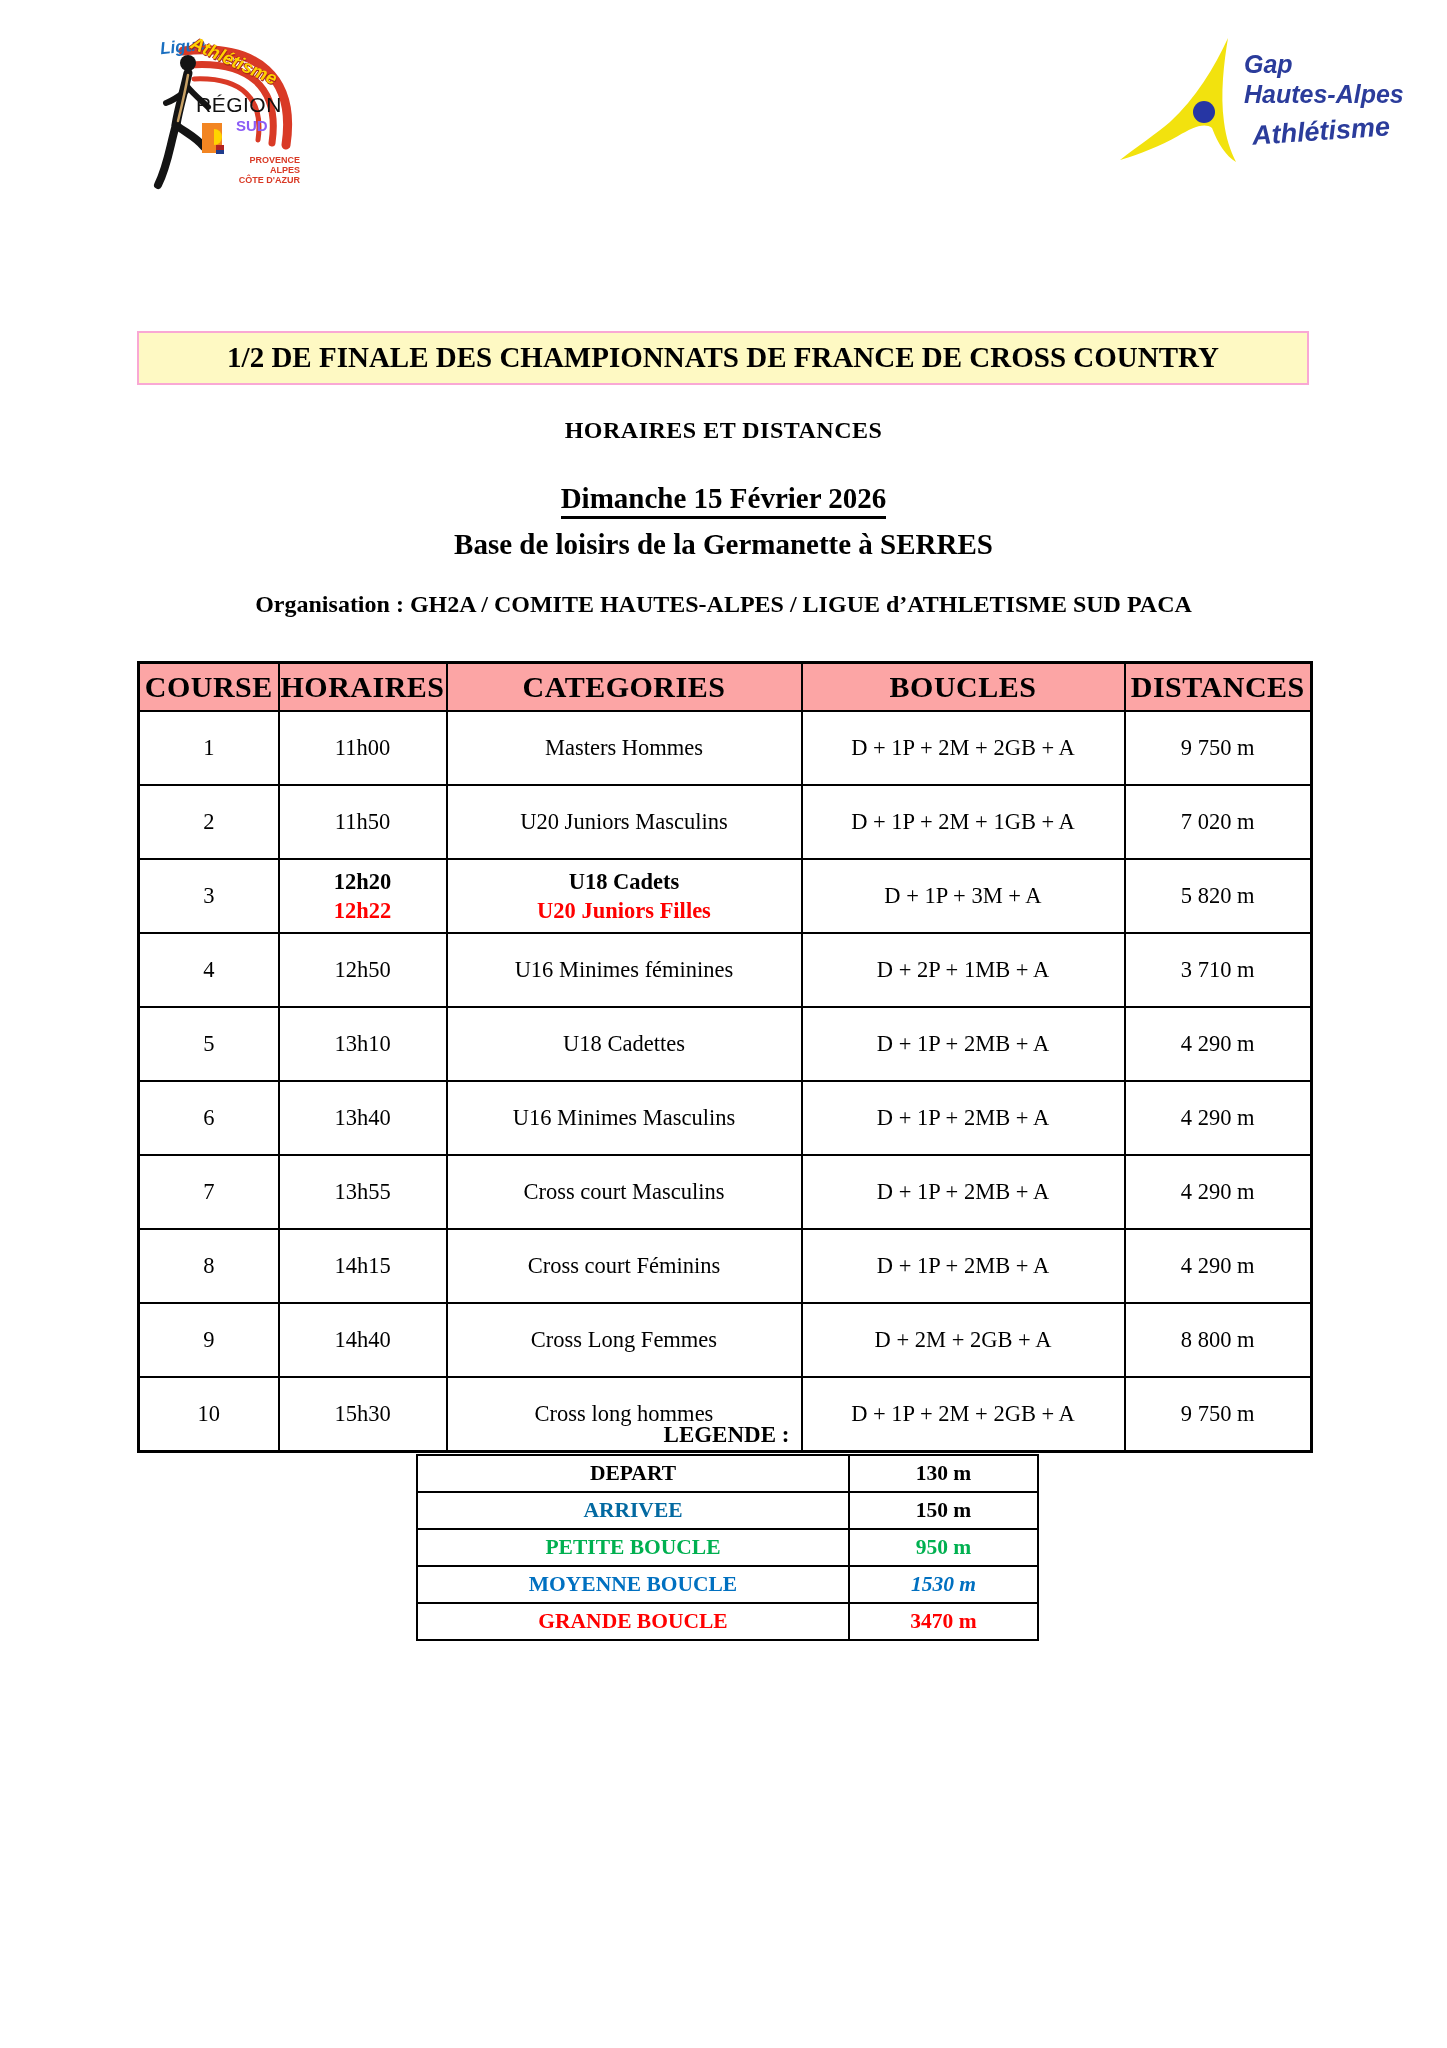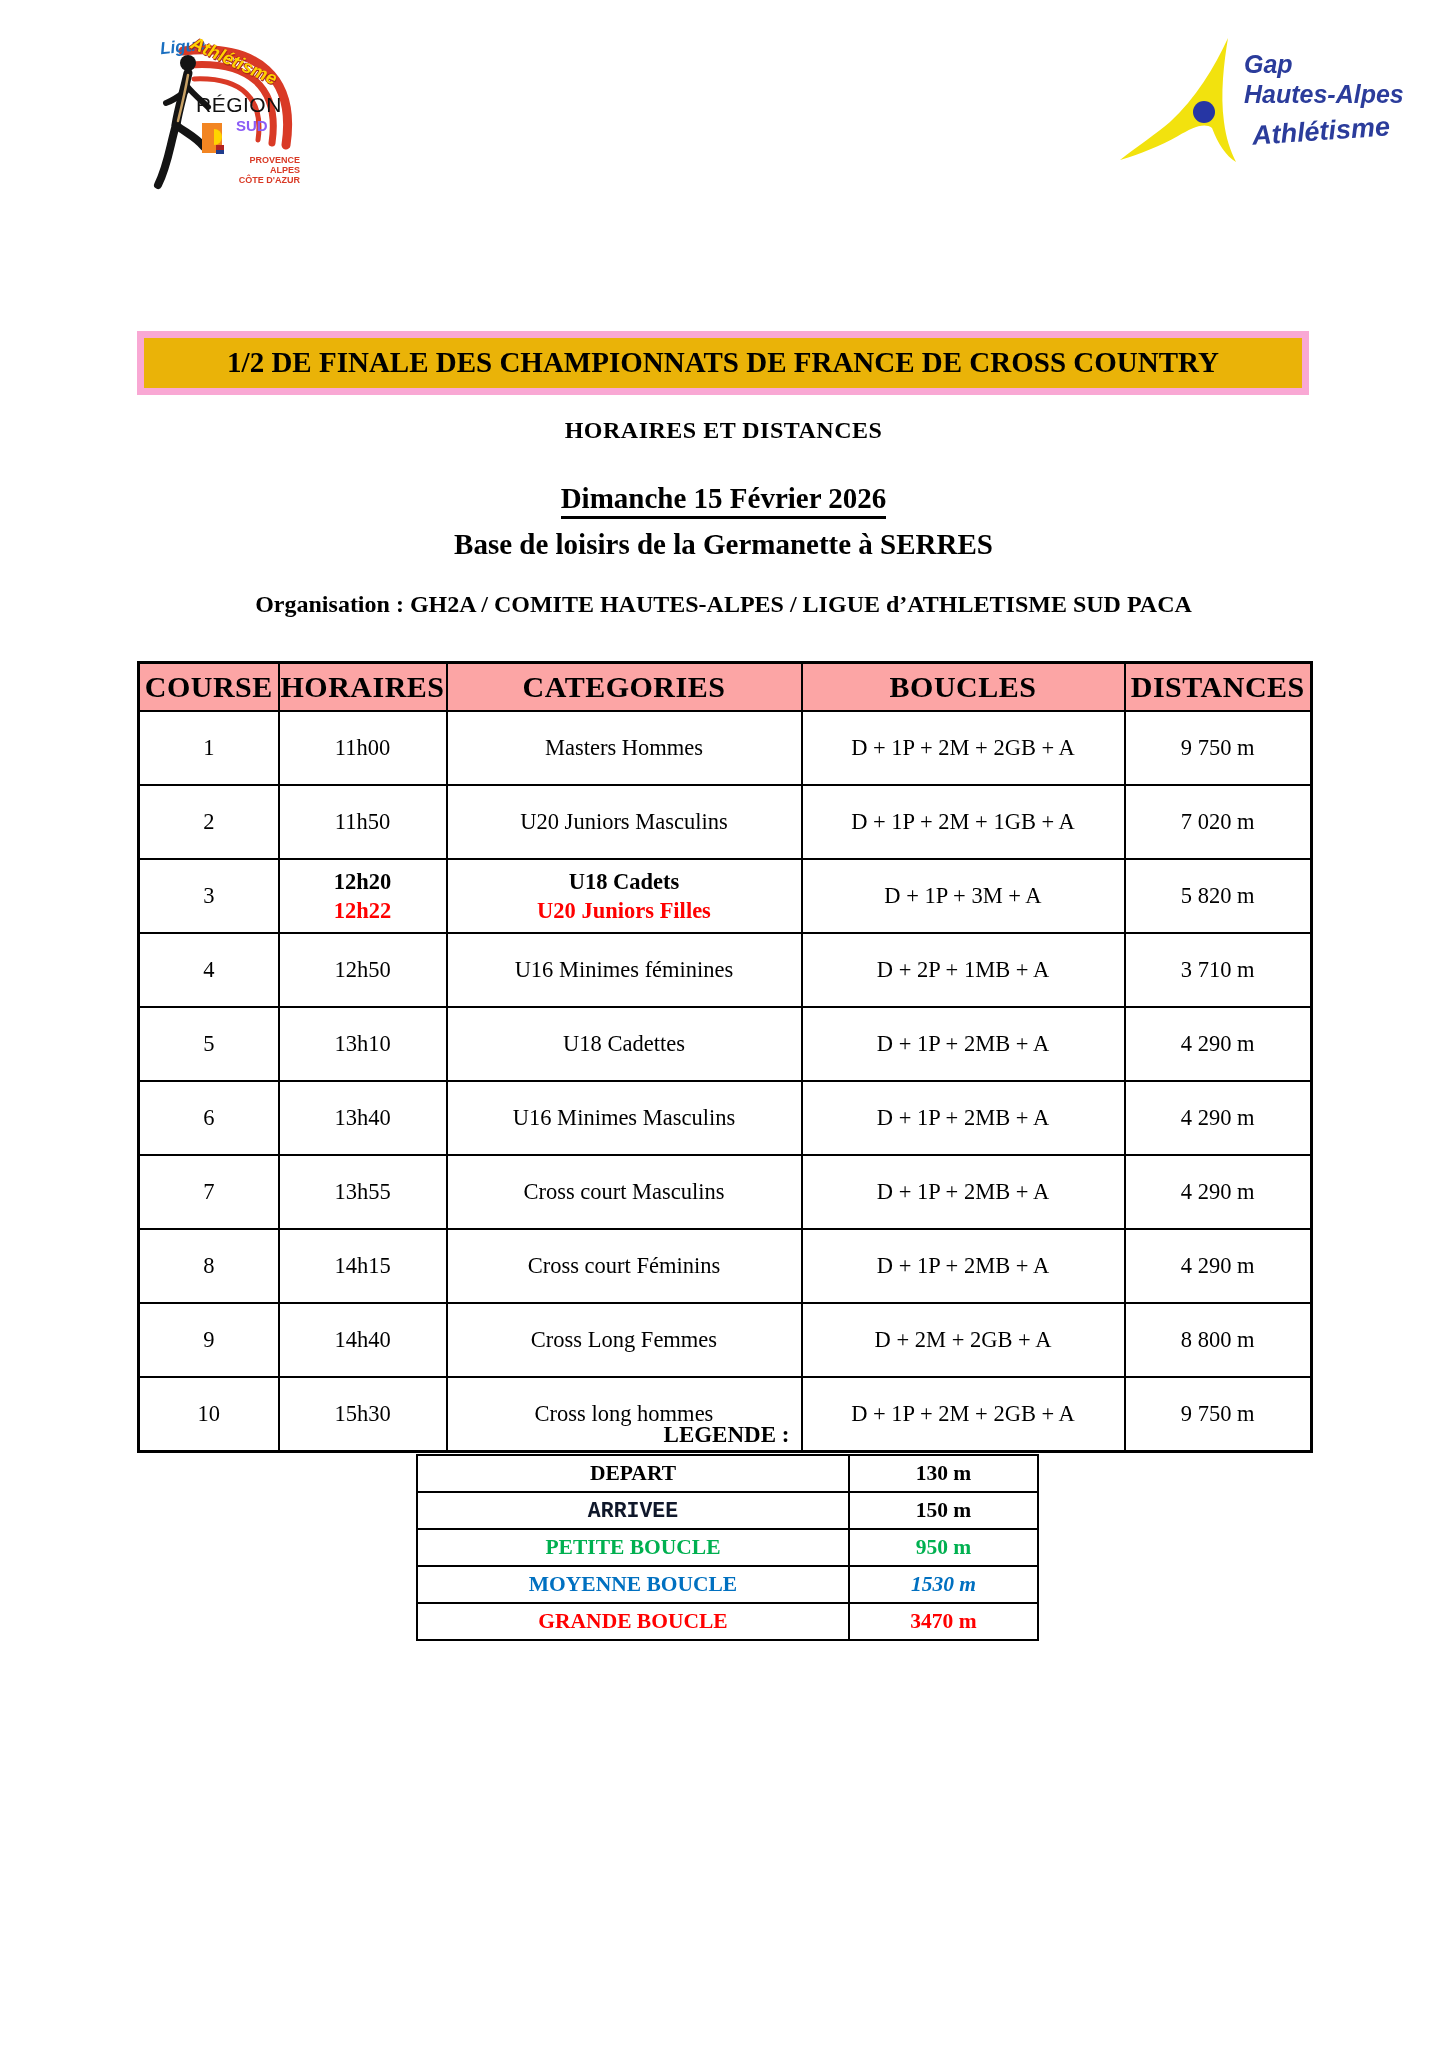--- a/index.html
+++ b/index.html
@@ -25,22 +25,22 @@
            font-weight:bold;color:#D93A26;}
   .logo-right{position:absolute;left:1112px;top:36px;width:310px;height:140px;}
   .logo-right .txt{position:absolute;font-family:"Liberation Sans",sans-serif;white-space:nowrap;color:#2B3C9B;}
   .lr-gap{left:132px;top:14px;font-size:25px;font-weight:bold;font-style:italic;}
   .lr-ha{left:132px;top:44px;font-size:25px;font-weight:bold;font-style:italic;}
   .lr-ath{left:140px;top:80px;font-size:27px;font-style:italic;font-weight:bold;
           font-family:"Liberation Serif",serif;color:#2B35A8;transform:rotate(-4deg);}
   
   .title-box{
     position:absolute;top:331px;left:137px;width:1172px;box-sizing:border-box;
-    border:7px solid #f9a8d4;padding:8px 0 9px 0;
-    text-align:center;font-weight:bold;font-size:29px;background:#eab308;
+    border:2px solid #f9a8d4;padding:8px 0 9px 0;
+    text-align:center;font-weight:bold;font-size:29px;background:#fef9c3;
   }
   .center-line{position:absolute;left:0;width:1447px;text-align:center;font-weight:bold;}
   .sub-horaires{top:417px;font-size:24px;letter-spacing:.5px;}
   .date-line{top:482px;font-size:29px;}
   .date-line span{border-bottom:3px solid #000;padding-bottom:2px;}
   .venue-line{top:528px;font-size:29px;}
   .org-line{top:591px;font-size:24px;}
   
   table.schedule{
     position:absolute;top:661px;left:137px;width:1173px;
@@ -224,21 +224,21 @@
     <colgroup>
         <col style="width:432px">
         <col style="width:189px">
       </colgroup>
     <tbody>
       <tr>
         <td style="color: rgb(0, 0, 0);">DEPART</td>
         <td style="color: rgb(0, 0, 0);">130 m</td>
       </tr>
       <tr>
-        <td style="color: #0f172a; font-family: Liberation Mono, monospace;">ARRIVEE</td>
+        <td style="color: #0369a1;">ARRIVEE</td>
         <td style="color: rgb(0, 0, 0);">150 m</td>
       </tr>
       <tr>
         <td style="color: rgb(0, 176, 80);">PETITE BOUCLE</td>
         <td style="color: rgb(0, 176, 80);">950 m</td>
       </tr>
       <tr>
         <td style="color: rgb(0, 112, 192);">MOYENNE BOUCLE</td>
         <td style="color: rgb(0, 112, 192); font-style: italic;">1530 m</td>
       </tr>

